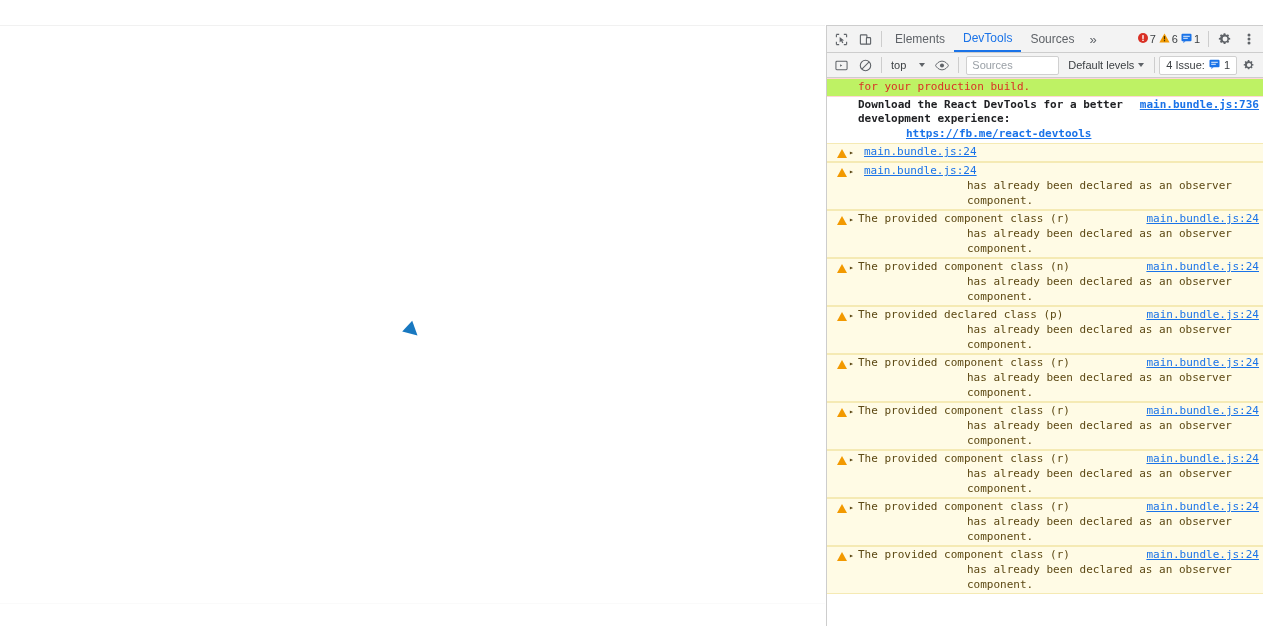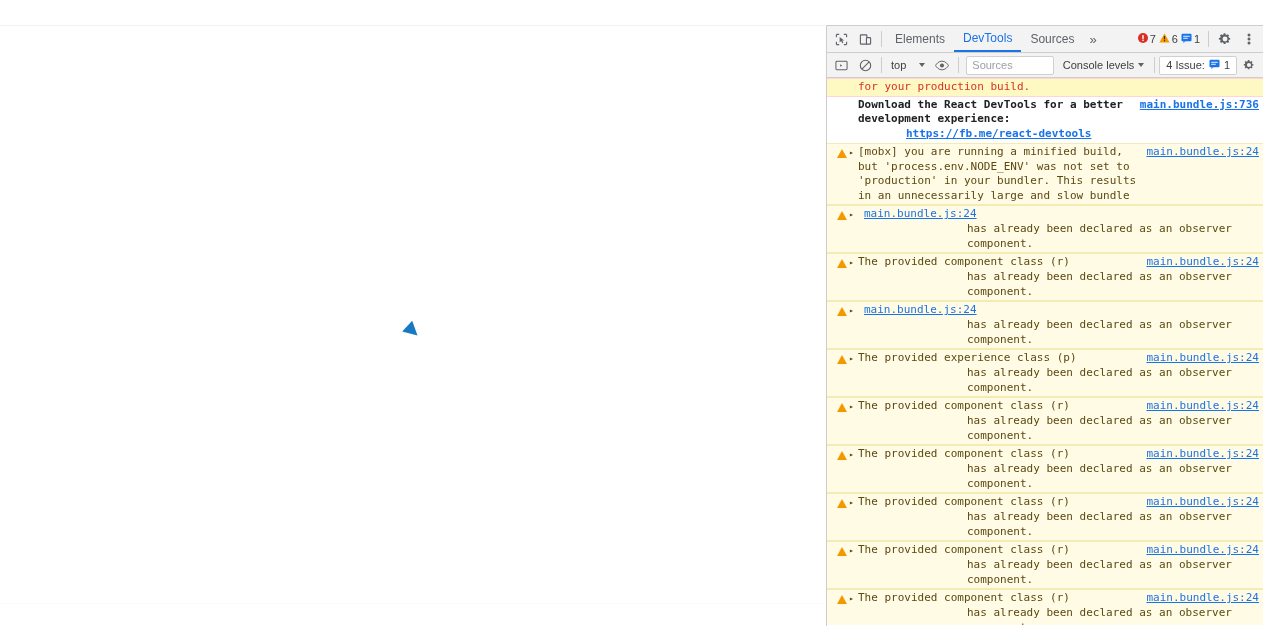--- a/index.html
+++ b/index.html
@@ -189,21 +189,21 @@
     line-height: 14.5px;
   }
   .msg {
     position: relative;
     display: flex;
     box-sizing: border-box;
     padding: 1px 4px 1px 8px;
     border-bottom: 1px solid transparent;
   }
   .msg-error {
-    background: #fef9c3;
+    background: #bef264;
     border-top: 1px solid #ffd6d6;
     border-bottom: 1px solid #ffd6d6;
     color: #d93025;
   }
   .msg-warn {
     background: #fffbe5;
     border-top: 1px solid #f5eab4;
     border-bottom: 1px solid #f5eab4;
     color: #5c4813;
   }
@@ -376,21 +376,21 @@
           <circle cx="8" cy="6" r="2.3" fill="#5f6368"></circle>
         </svg>
       </div>
       <div class="dt-sep"></div>
 
       <div class="filter-input">
         <span>Sources</span>
       </div>
 
       <div class="levels-select">
-        <span>Console levels</span>
+        <span>Default levels</span>
         <span class="caret-dn"></span>
       </div>
 
       <div class="dt-sep"></div>
 
       <div class="issues-btn">
         <span>4 Issue:</span>
         <span>
           <svg width="11" height="10" viewBox="0 0 11 10">
             <rect x="0.5" y="0.8" width="10" height="7.4" rx="1" fill="#1a73e8"></rect>
@@ -423,21 +423,20 @@
         <div class="msg-arrow"></div>
         <div class="msg-text"><span>Download the React DevTools for a better development experience: </span><span class="lnk">https://fb.me/react-devtools</span></div>
         <div class="msg-src">main.bundle.js:736</div>
       </div>
 
       <div class="msg msg-warn">
         <div class="msg-gutter">
           <span class="tri-warn"></span>
         </div>
         <div class="msg-arrow wrn">▸</div>
-        <div class="msg-text">[mobx] you are running a minified build, but 'process.env.NODE_ENV' was not set to 'production' in your bundler. This results in an unnecessarily large and slow bundle</div>
         <div class="msg-src wrn">main.bundle.js:24</div>
       </div>
 
       <div id="warn-group">
           <div class="msg msg-warn" style="display: block; padding-left: 8px;">
             <div style="display: flex;">
               <div class="msg-gutter">
                 <span class="tri-warn"></span>
               </div>
               <div class="msg-arrow wrn">▸</div>
@@ -455,31 +454,32 @@
               <div class="msg-src wrn">main.bundle.js:24</div>
             </div>
             <div style="padding-left: 132px;">has already been declared as an observer component.</div>
           </div>
           <div class="msg msg-warn" style="display: block; padding-left: 8px;">
             <div style="display: flex;">
               <div class="msg-gutter">
                 <span class="tri-warn"></span>
               </div>
               <div class="msg-arrow wrn">▸</div>
-              <div class="msg-src wrn">main.bundle.js:24</div>
-            </div>
-            <div style="padding-left: 132px;">has already been declared as an observer component.</div>
-          </div>
-          <div class="msg msg-warn" style="display: block; padding-left: 8px;">
-            <div style="display: flex;">
-              <div class="msg-gutter">
-                <span class="tri-warn"></span>
-              </div>
-              <div class="msg-arrow wrn">▸</div>
-              <div class="msg-text">The provided experience class (p)</div>
+              <div class="msg-text">The provided component class (n)</div>
+              <div class="msg-src wrn">main.bundle.js:24</div>
+            </div>
+            <div style="padding-left: 132px;">has already been declared as an observer component.</div>
+          </div>
+          <div class="msg msg-warn" style="display: block; padding-left: 8px;">
+            <div style="display: flex;">
+              <div class="msg-gutter">
+                <span class="tri-warn"></span>
+              </div>
+              <div class="msg-arrow wrn">▸</div>
+              <div class="msg-text">The provided declared class (p)</div>
               <div class="msg-src wrn">main.bundle.js:24</div>
             </div>
             <div style="padding-left: 132px;">has already been declared as an observer component.</div>
           </div>
           <div class="msg msg-warn" style="display: block; padding-left: 8px;">
             <div style="display: flex;">
               <div class="msg-gutter">
                 <span class="tri-warn"></span>
               </div>
               <div class="msg-arrow wrn">▸</div>

